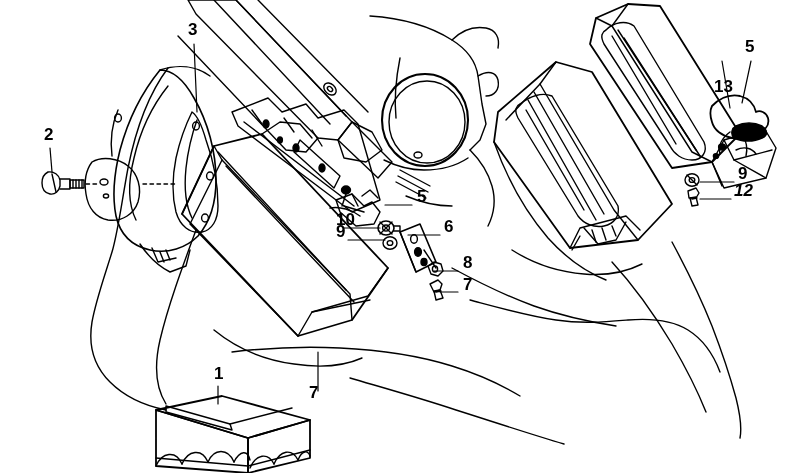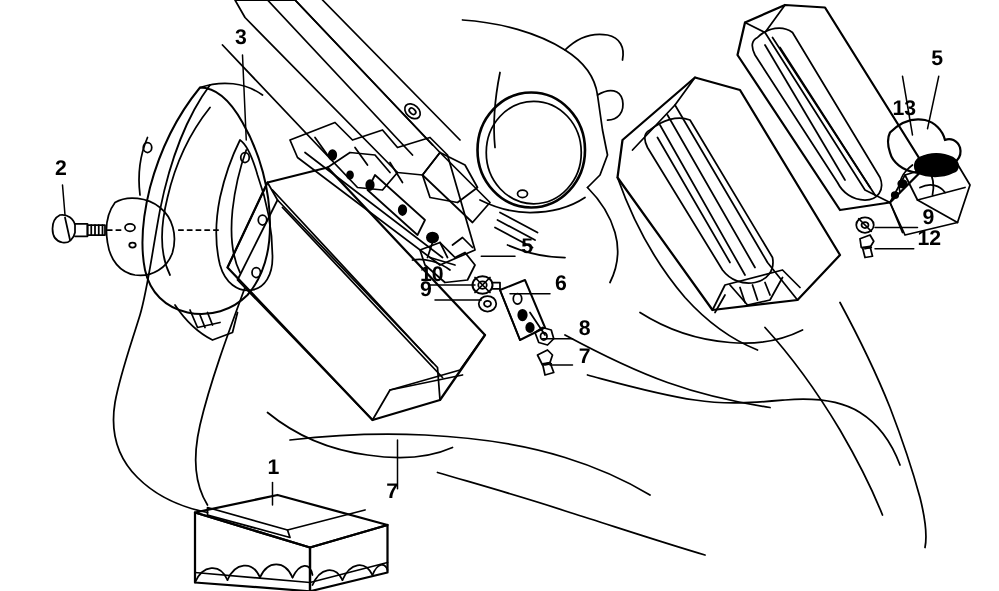--- a/index.html
+++ b/index.html
@@ -322,17 +322,17 @@
   <div class="cal" style="left:44px;top:126px;">2</div>
   <div class="cal" style="left:188px;top:21px;">3</div>
   <div class="cal" style="left:417px;top:188px;">5</div>
   <div class="cal" style="left:444px;top:218px;">6</div>
   <div class="cal" style="left:463px;top:276px;">7</div>
   <div class="cal" style="left:463px;top:254px;">8</div>
   <div class="cal" style="left:336px;top:223px;">9</div>
   <div class="cal" style="left:336px;top:211px;text-align:right;">10</div>
   <div class="cal" style="left:738px;top:165px;">9</div>
   <div class="cal" style="left:745px;top:38px;">5</div>
-  <div class="cal" style="left:734px;top:182px;">12</div>
+  <div class="cal" style="left:734px;top:182px;font-style:italic;">12</div>
   <div class="cal" style="left:714px;top:38px;margin-top:40px;">13</div>
   <div class="cal" style="left:309px;top:384px;">7</div>
 
 </div>
 
 </body></html>

